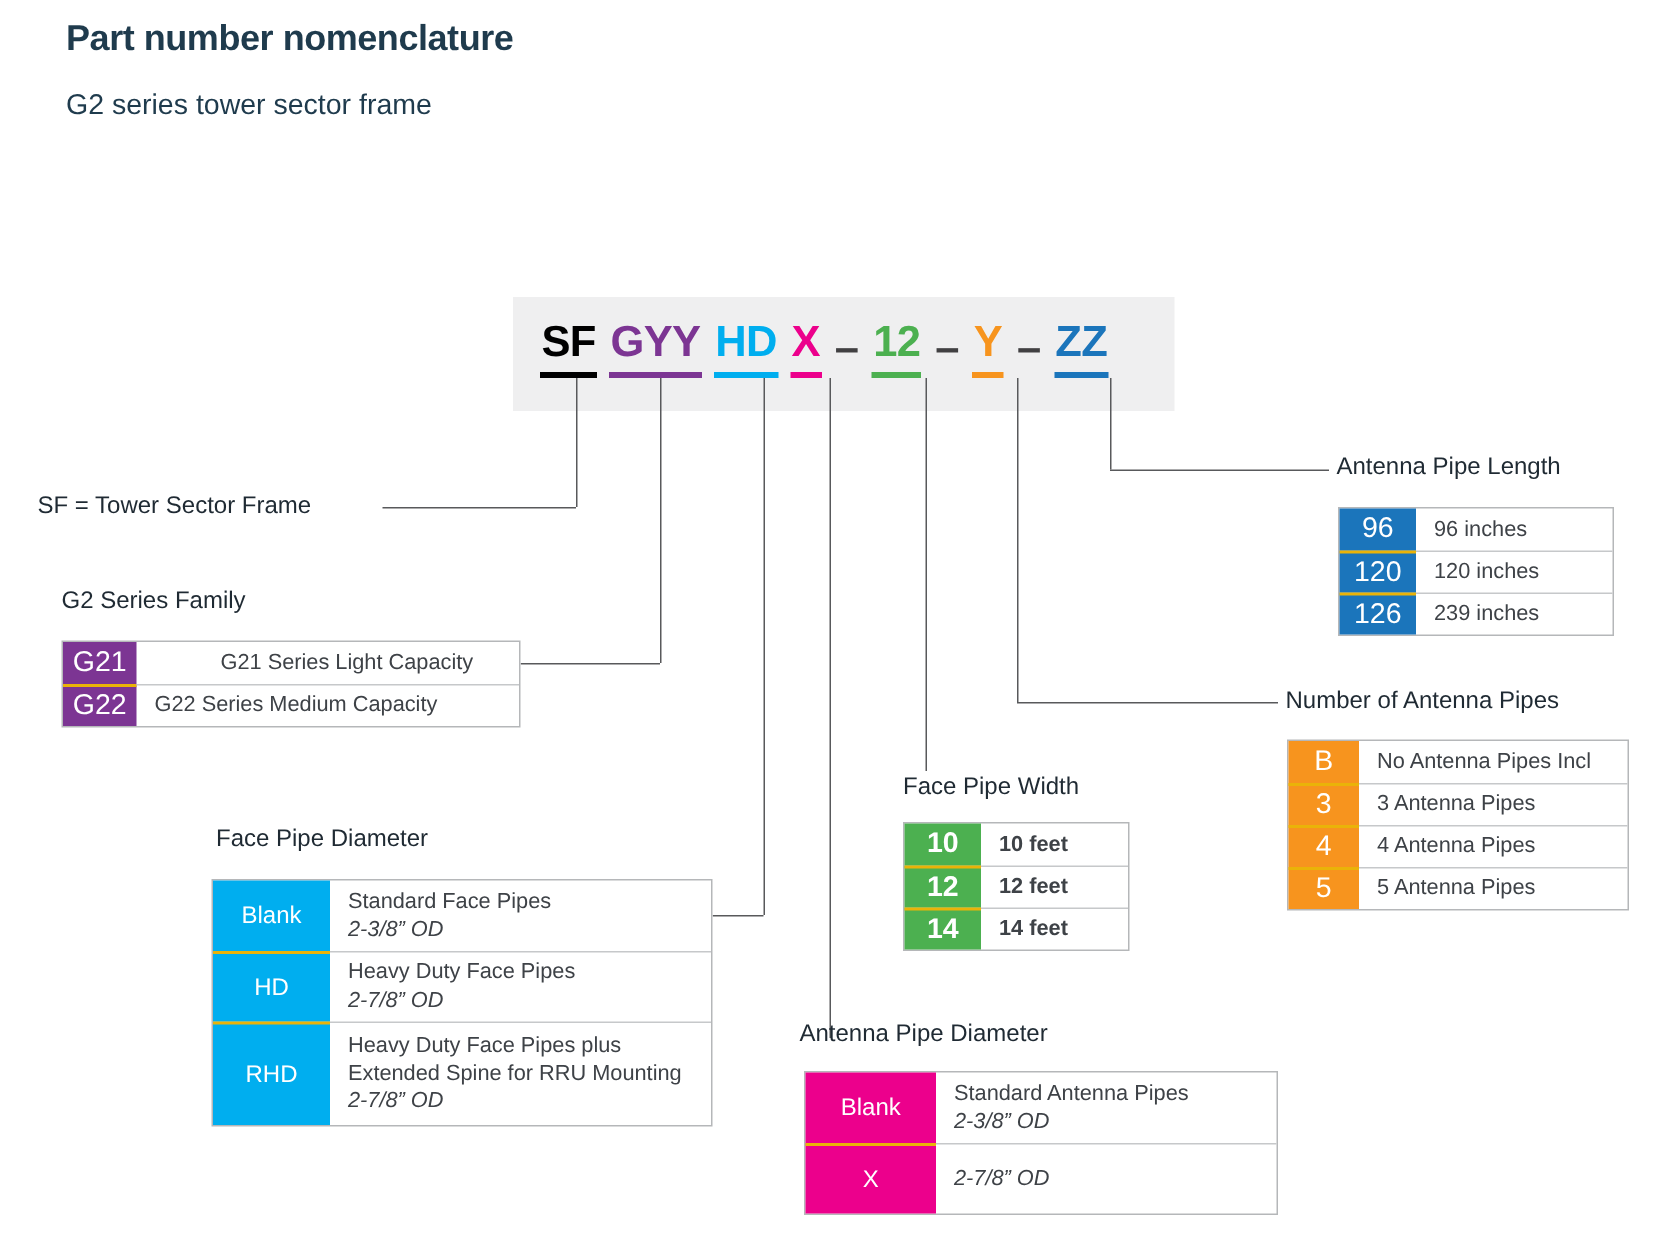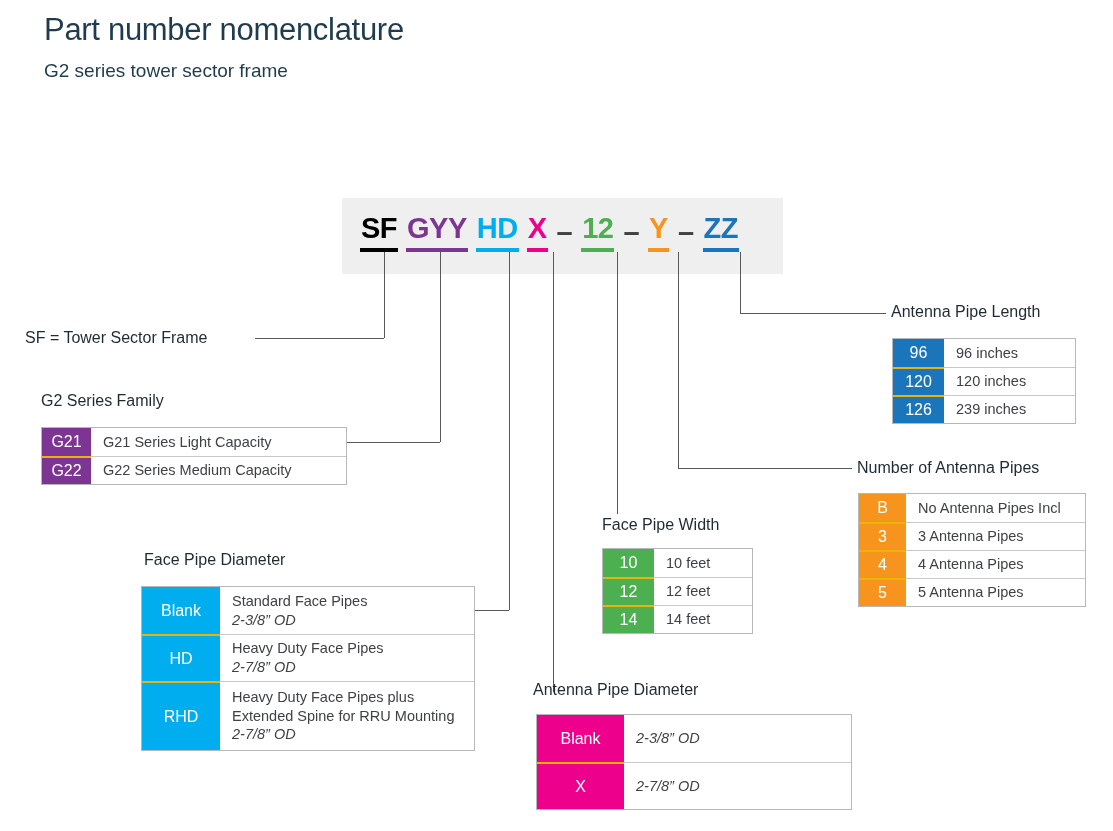--- a/index.html
+++ b/index.html
@@ -3,21 +3,21 @@
 <meta charset="utf-8">
 <style>
   html,body { margin:0; padding:0; }
   body {
     width:1113px; height:831px; position:relative; overflow:hidden;
     background:#ffffff; font-family:"Liberation Sans", sans-serif;
   }
   .abs { position:absolute; }
 
   
-  #title { left:44px; top:12px; font-size:31px; font-weight:400; color:#1F3B4D; letter-spacing:-0.3px; }
+  #title { left:44px; top:12px; font-size:24px; font-weight:700; color:#1F3B4D; letter-spacing:-0.3px; }
   #subtitle { left:44px; top:60px; font-size:19px; color:#1F3B4D; }
 
   
   #pn-box { left:342px; top:198px; width:441px; height:76px; background:#EFEFF0; }
   #pn-row {
     display:flex; gap:8px; align-items:center;
     padding:14px 0 0 18px; font-size:29px; font-weight:bold; letter-spacing:-0.5px; line-height:1.15;
   }
   .seg { padding:0 1px 3px; border-bottom:4px solid currentColor; }
   .seg.nd { border-bottom:none; padding-bottom:0; }
@@ -32,21 +32,21 @@
   
   .lbl { position:absolute; font-size:16px; font-weight:normal; color:#1F2A33; white-space:nowrap; }
 
   
   .tbl { position:absolute; border:1px solid #B5B7B9; background:#fff; box-sizing:border-box; }
   .trow { display:flex; box-sizing:border-box; }
   .trow + .trow > .desc { border-top:1px solid #C6C8CA; }
   .trow + .trow > .key  { border-top:2px solid #eab308; }
   .key {
     color:#fff; display:flex; align-items:center; justify-content:center;
-    font-size:16px; flex:0 0 auto; box-sizing:border-box;
+    font-size:19px; flex:0 0 auto; box-sizing:border-box;
   }
   .desc {
     flex:1; display:flex; flex-direction:column; justify-content:center;
     padding:2px 8px 2px 12px; font-size:14.5px; color:#3E4247; line-height:1.3; box-sizing:border-box;
   }
   .od { font-style:italic; }
 
   #tbl-family .key { width:49px; background:#7C3593; }
   #tbl-fpd    .key { width:78px; background:#00AEEF; font-size:16px; }
   #tbl-fpw    .key { width:51px; background:#4CB050; }
@@ -91,21 +91,21 @@
 <div class="vline" style="left:678px; top:252px; height:216px;"></div>
 <div class="hline" style="left:678px; top:468px; width:174px;"></div>
 
 <div class="vline" style="left:740px; top:252px; height:61px;"></div>
 <div class="hline" style="left:740px; top:313px; width:146px;"></div>
 
 <div class="lbl" style="left:25px; top:329px;">SF = Tower Sector Frame</div>
 
 <div class="lbl" style="left:41px; top:392px;">G2 Series Family</div>
 <div class="tbl" id="tbl-family" style="left:41px; top:427px; width:306px;">
-  <div class="trow" style="height:28px;">
+  <div class="trow" style="height:28px;gap:44px;">
     <div class="key">G21</div>
     <div class="desc">G21 Series Light Capacity</div>
   </div>
   <div class="trow" style="height:28px;">
     <div class="key">G22</div>
     <div class="desc">G22 Series Medium Capacity</div>
   </div>
 </div>
 
 <div class="lbl" style="left:144px; top:551px;">Face Pipe Diameter</div>
@@ -127,40 +127,41 @@
   <div class="trow" style="height:69px;">
     <div class="key">RHD</div>
     <div class="desc">
       <div>Heavy Duty Face Pipes plus Extended Spine for RRU Mounting</div>
       <div class="od">2-7/8” OD</div>
     </div>
   </div>
 </div>
 
 <div class="lbl" style="left:602px; top:516px;">Face Pipe Width</div>
-<div class="tbl" id="tbl-fpw" style="left:602px; top:548px; width:151px;">
+<div class="tbl" id="tbl-fpw" style="left:602px; top:548px; width:151px;font-weight:bold;">
   <div class="trow" style="height:28px;">
     <div class="key">10</div>
     <div class="desc">10 feet</div>
   </div>
   <div class="trow" style="height:28px;">
     <div class="key">12</div>
     <div class="desc">12 feet</div>
   </div>
   <div class="trow" style="height:28px;">
     <div class="key">14</div>
     <div class="desc">14 feet</div>
   </div>
 </div>
 
 <div class="lbl" style="left:533px; top:681px;">Antenna Pipe Diameter</div>
 <div class="tbl" id="tbl-apd" style="left:536px; top:714px; width:316px;">
   <div class="trow" style="height:47px;">
     <div class="key">Blank</div>
     <div class="desc">
+      <div>Standard Antenna Pipes</div>
       <div class="od">2-3/8” OD</div>
     </div>
   </div>
   <div class="trow" style="height:47px;">
     <div class="key">X</div>
     <div class="desc">
       <div class="od">2-7/8” OD</div>
     </div>
   </div>
 </div>

